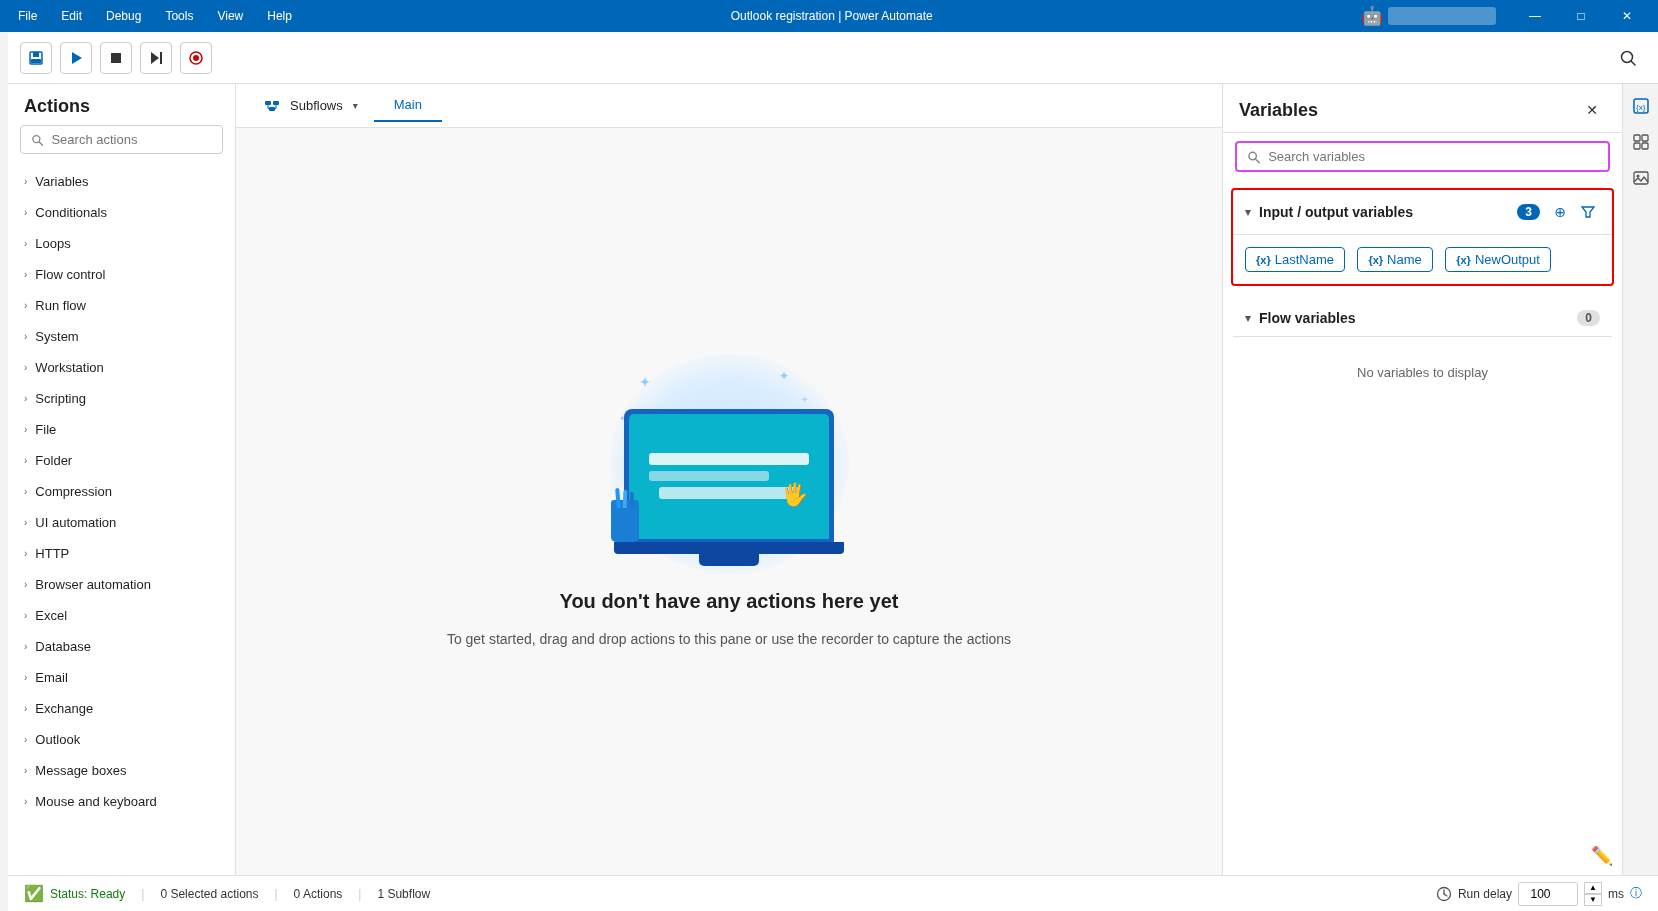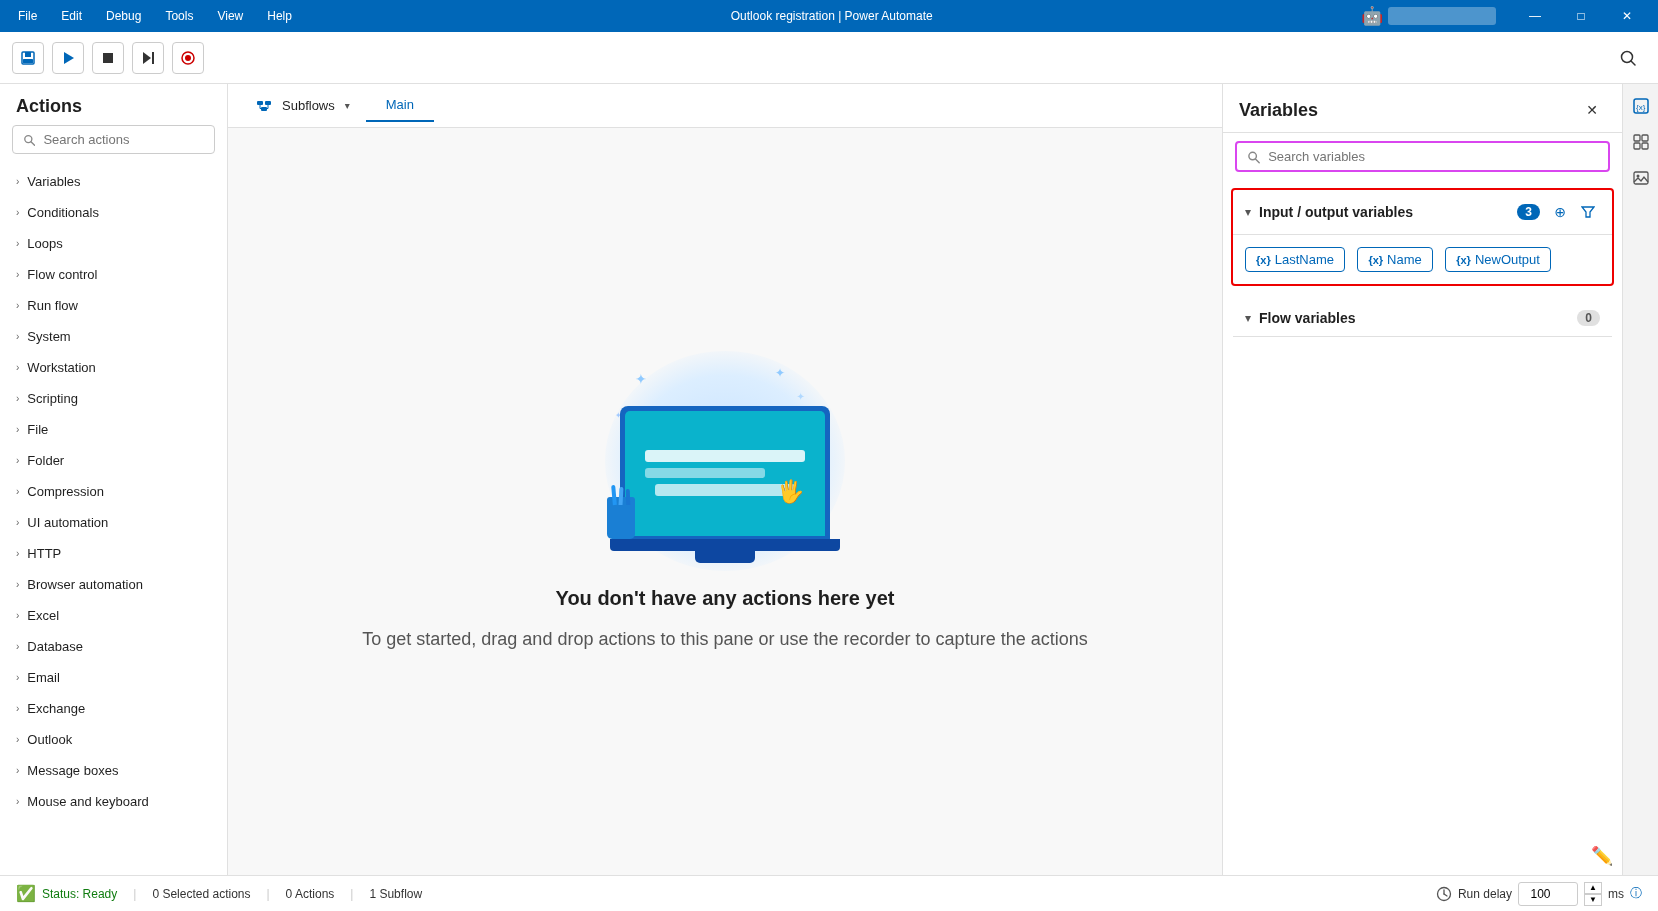--- a/index.html
+++ b/index.html
@@ -23,20 +23,21 @@
     .titlebar-controls { display: flex; gap: 0; margin-left: auto; }
     .titlebar-btn {
       width: 46px; height: 32px; display: flex; align-items: center;
       justify-content: center; cursor: pointer; font-size: 12px; color: white;
     }
 
     
     .app-body {
       display: flex; flex-direction: column;
       height: calc(911px - 32px);
+      padding-left: 8px;
     }
 
     
     .toolbar {
       display: flex; align-items: center;
       background: white; border-bottom: 1px solid #e0e0e0;
       height: 52px; padding: 0 12px; gap: 8px;
     }
     .toolbar-btn {
       width: 32px; height: 32px; display: flex; align-items: center;
@@ -114,21 +115,21 @@
     }
     .empty-illustration {
       width: 280px; height: 220px;
       position: relative;
     }
     .empty-title {
       font-size: 20px; font-weight: 600; color: #1f1f1f;
       text-align: left;
     }
     .empty-subtitle {
-      font-size: 18px; color: #555; text-align: center; line-height: 1.5;
+      font-size: 14px; color: #555; text-align: center; line-height: 1.5;
     }
 
     
     .variables-panel {
       width: 400px; background: white;
       border-left: 1px solid #e0e0e0;
       display: flex; flex-direction: column; overflow: hidden;
     }
     .variables-header {
       display: flex; align-items: center;
@@ -509,20 +510,23 @@
             </div>
           </div>
         </div>
 
         <div class="var-section">
           <div class="var-section-header">
             <span style="color:#555;font-size:12px;">▾</span>
             <span class="var-section-title">Flow variables</span>
             <span class="var-count-zero">0</span>
           </div>
+          <div class="var-section-body">
+            <div class="flow-var-empty">No variables to display</div>
+          </div>
         </div>
 
       </div>
 
       <div style="padding:8px;display:flex;justify-content:flex-end;">
         <div style="color:#ccc;font-size:18px;cursor:pointer;">✏️</div>
       </div>
     </div>
 
     <div class="far-panel">

